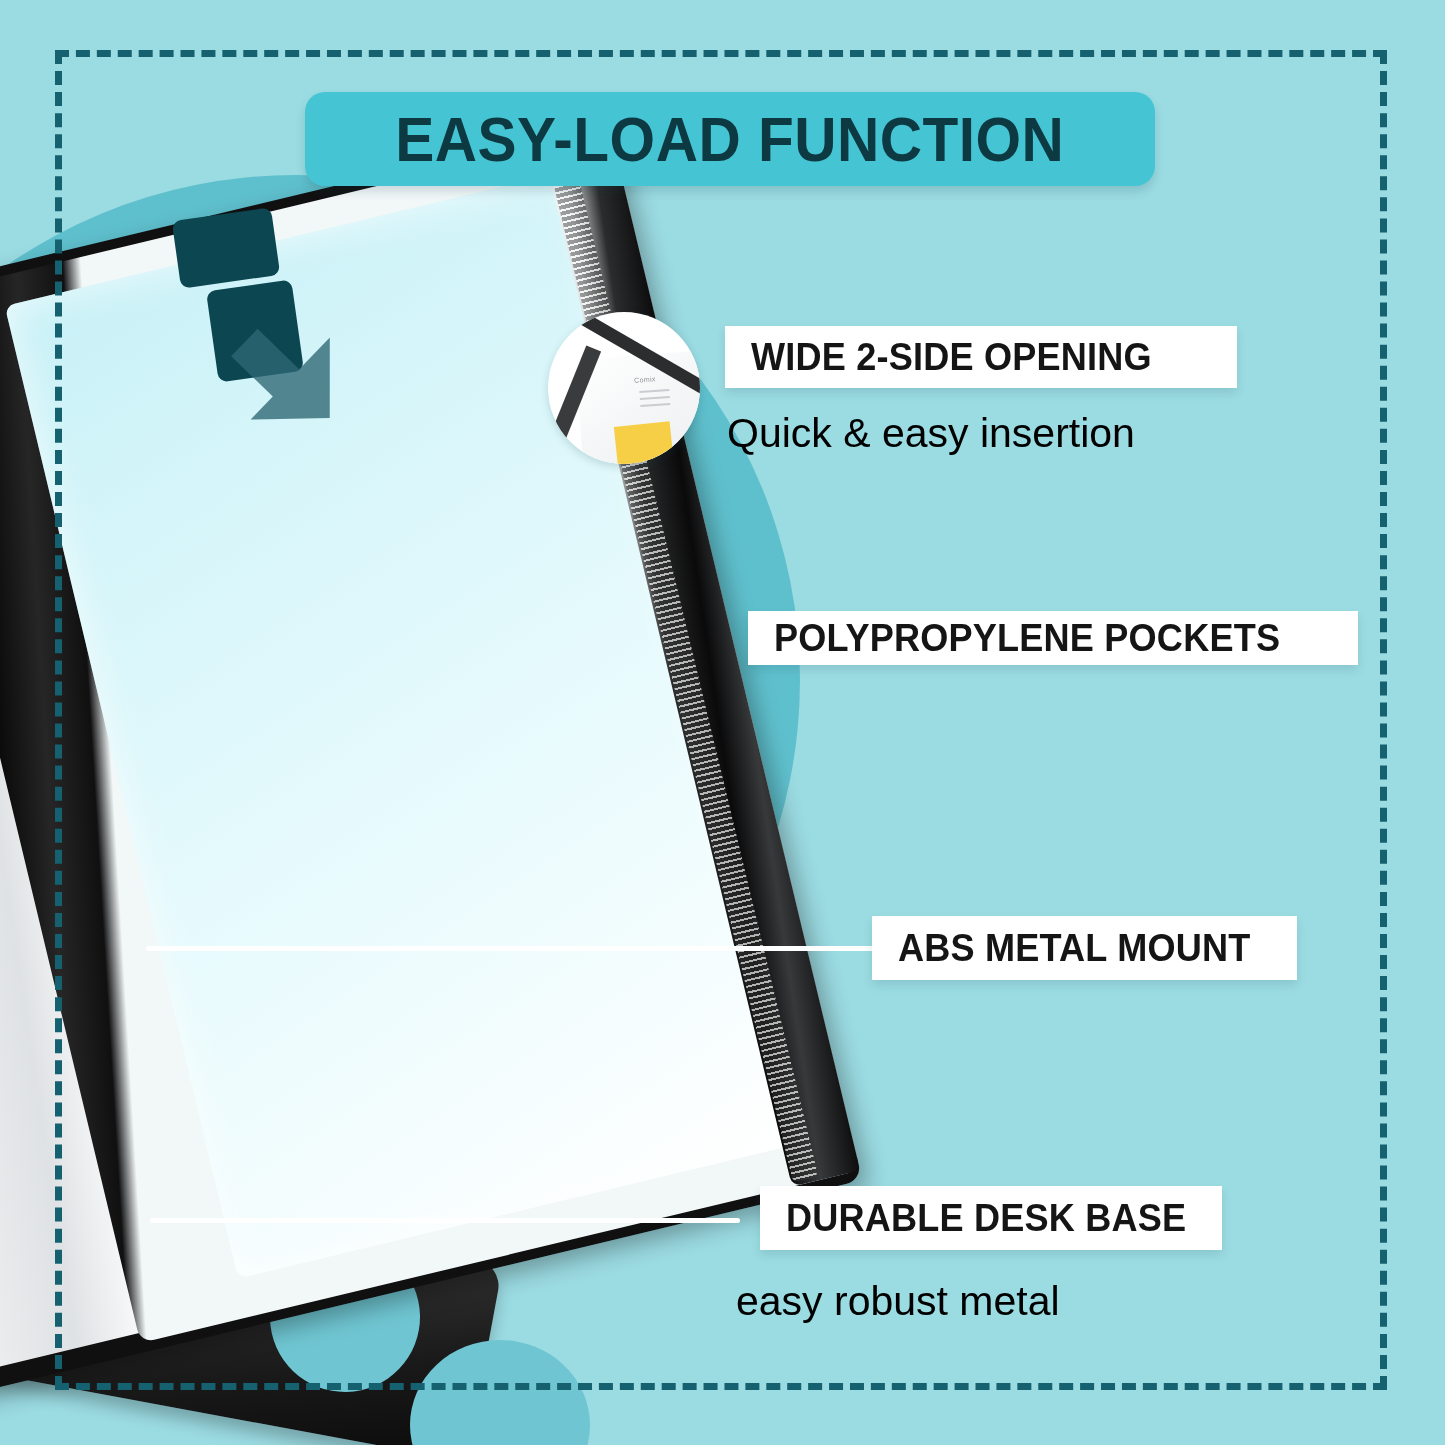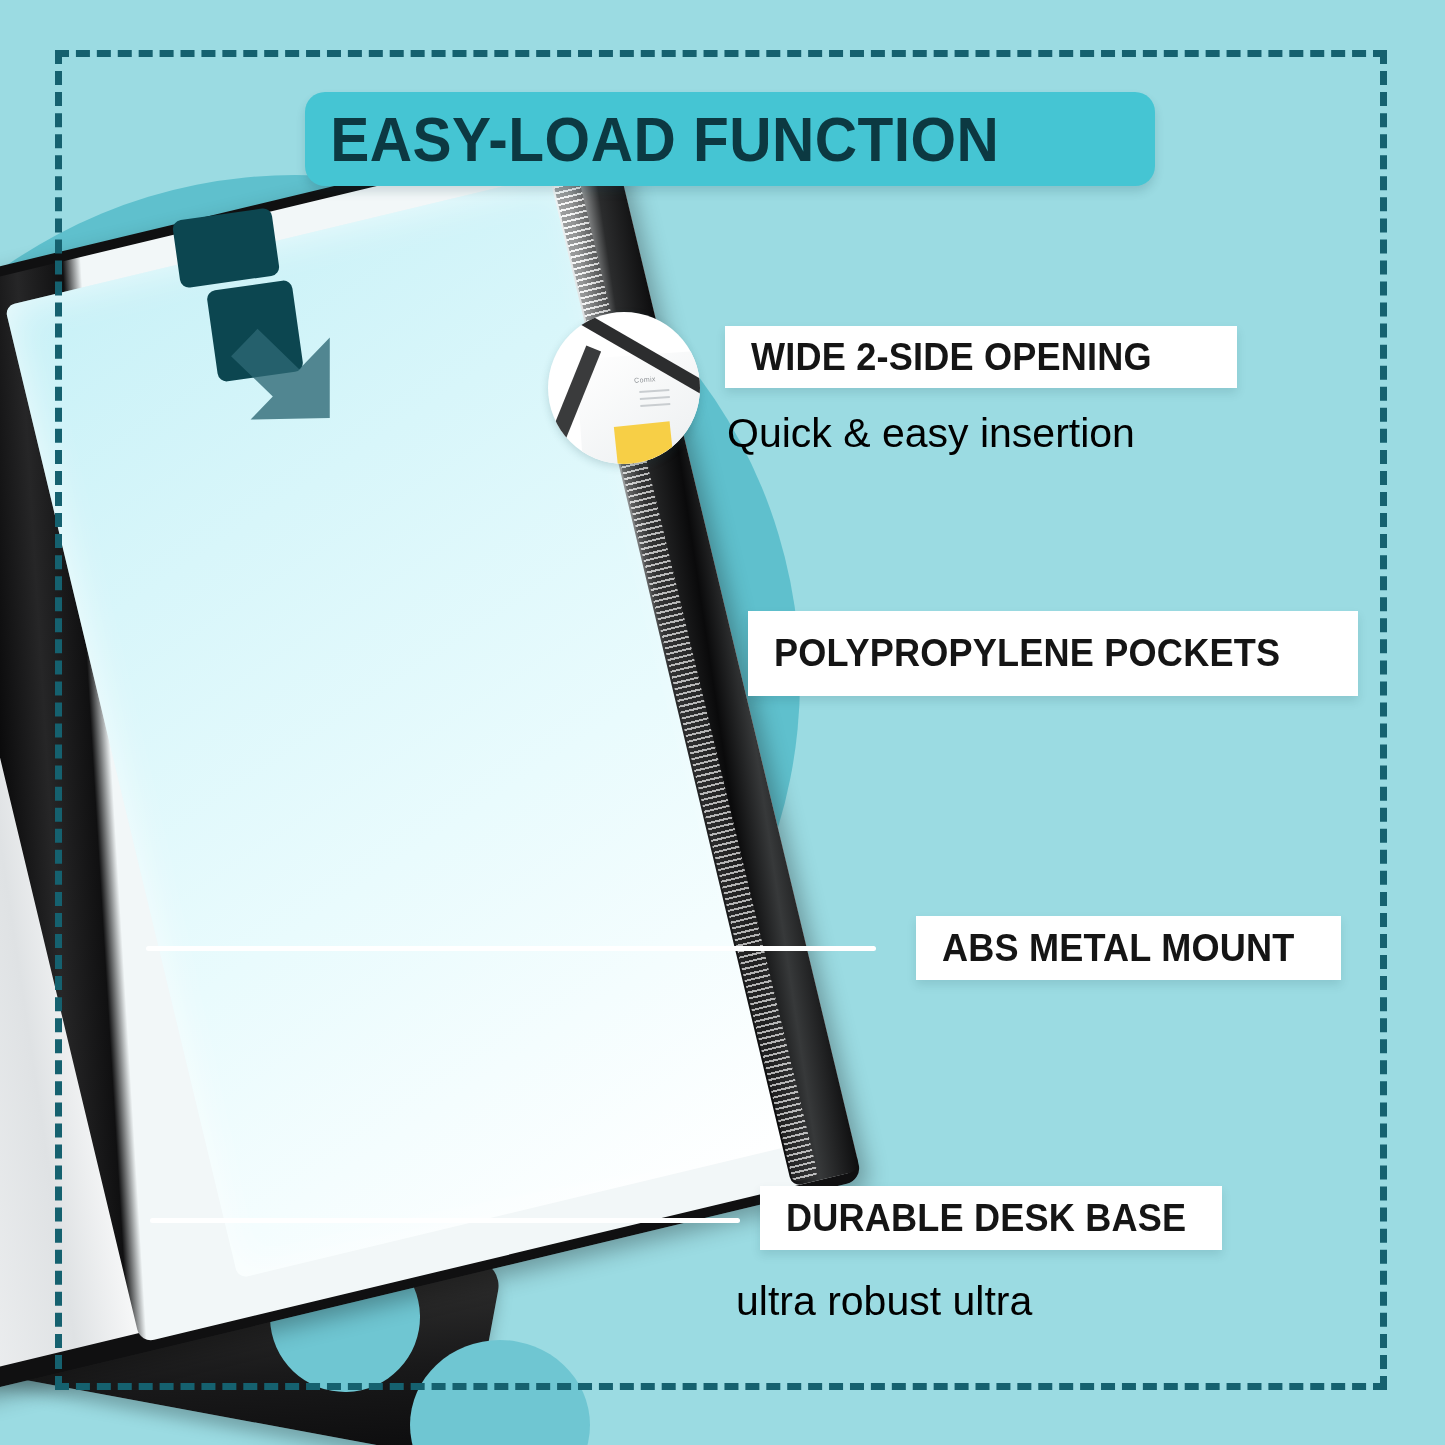--- a/index.html
+++ b/index.html
@@ -194,20 +194,21 @@
   .title-banner {
     position: absolute;
     left: 305px;
     top: 92px;
     width: 850px;
     height: 94px;
     background: #45c5d3;
     border-radius: 20px;
     display: flex;
     align-items: center;
+    justify-content: center;
     box-shadow: 0 6px 10px rgba(20,70,80,0.16);
   }
   .title-text {
     color: #0c3942;
     font-size: 63px;
     font-weight: bold;
     letter-spacing: 0.5px;
     transform: scaleX(0.93);
     white-space: nowrap;
     font-family: "Liberation Sans Narrow", "Liberation Sans", sans-serif;
@@ -239,24 +240,24 @@
     color: #000000;
     font-size: 41px;
     font-weight: normal;
     white-space: nowrap;
     font-family: "Liberation Sans", sans-serif;
   }
 
   #callout-1-box { left: 725px; top: 326px; width: 512px; height: 62px; }
   #callout-1-sub { left: 727px; top: 410px; }
 
-  #callout-2-box { left: 748px; top: 611px; width: 610px; height: 85px; }
+  #callout-2-box { left: 748px; top: 611px; width: 610px; height: 54px; }
   #callout-2-sub { left: 757px; top: 702px; }
 
-  #callout-3-box { left: 916px; top: 916px; width: 425px; height: 64px; }
+  #callout-3-box { left: 872px; top: 916px; width: 425px; height: 64px; }
 
   #callout-4-box { left: 734px; top: 1186px; width: 462px; height: 64px; margin-left: 26px; }
   #callout-4-sub { left: 736px; top: 1278px; }
 
   
   .leader {
     position: absolute;
     height: 5px;
     background: #ffffff;
     border-radius: 3px;
@@ -398,15 +399,15 @@
     <span class="label-text">POLYPROPYLENE POCKETS</span>
   </div>
 
   <div class="label-box" id="callout-3-box">
     <span class="label-text">ABS METAL MOUNT</span>
   </div>
 
   <div class="label-box" id="callout-4-box">
     <span class="label-text">DURABLE DESK BASE</span>
   </div>
-  <div class="sub-text" id="callout-4-sub">ultra robust ultra</div>
+  <div class="sub-text" id="callout-4-sub">easy robust metal</div>
 
 </div>
 
 </body></html>

